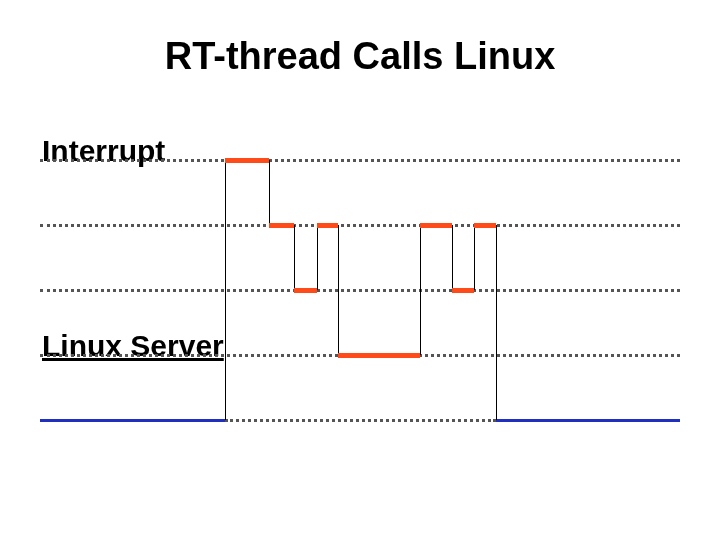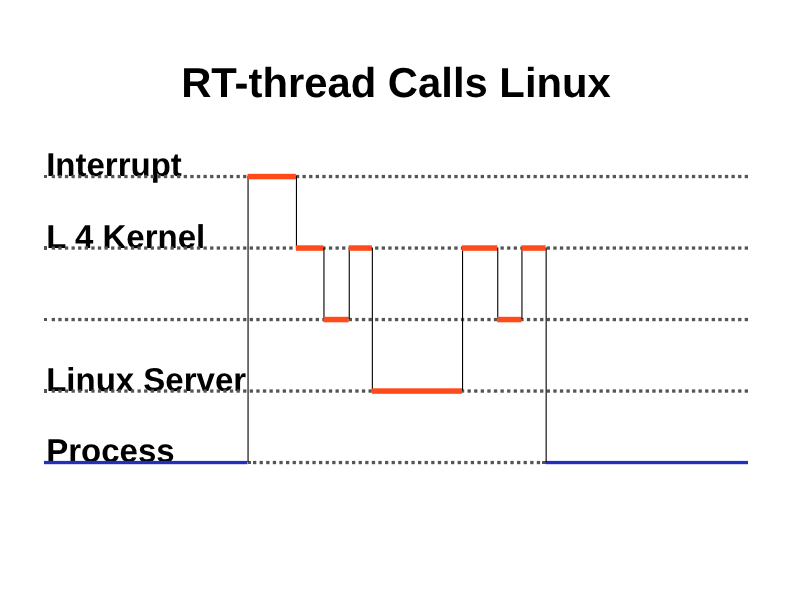--- a/index.html
+++ b/index.html
@@ -18,21 +18,20 @@
   }
   .title {
     position: absolute;
     left: 0;
     width: 720px;
     top: 35px;
     text-align: center;
     font-size: 38px;
     font-weight: bold;
     color: #000;
-    margin-top: 20px;
   }
   .row-label {
     position: absolute;
     font-size: 30px;
     font-weight: bold;
     color: #000;
   }
   .solid-blue {
     position: absolute;
     height: 3px;
@@ -55,23 +54,21 @@
   }
 </style>
 </head>
 <body>
 
 <div class="chart-area">
 
   <div class="title">RT-thread Calls Linux</div>
 
   <div class="row-label" style="top: 134px; left: 42px;">Interrupt</div>
-  <div class="row-label" style="top: 199px; left: 42px;">L 4 Kernel</div>
-  <div class="row-label" style="top: 329px; left: 42px;">Linux Server</div>
-  <div class="row-label" style="top: 394px; left: 42px;">Process</div>
+  <div class="row-label" style="top: 329px; left: 42px; text-decoration: underline;">Linux Server</div>
 
   <div id="plot-canvas">
       <div class="dotted" style="top: 159px; left: 40px; width: 640px;"></div>
       <div class="dotted" style="top: 224px; left: 40px; width: 640px;"></div>
       <div class="dotted" style="top: 289px; left: 40px; width: 640px;"></div>
       <div class="dotted" style="top: 354px; left: 40px; width: 640px;"></div>
       <div class="solid-blue" style="top: 419px; left: 40px; width: 185px;"></div>
       <div class="dotted" style="top: 419px; left: 225px; width: 271px;"></div>
       <div class="solid-blue" style="top: 419px; left: 496px; width: 184px;"></div>
       <div class="vline" style="left: 225px; top: 160px; height: 260px;"></div>

